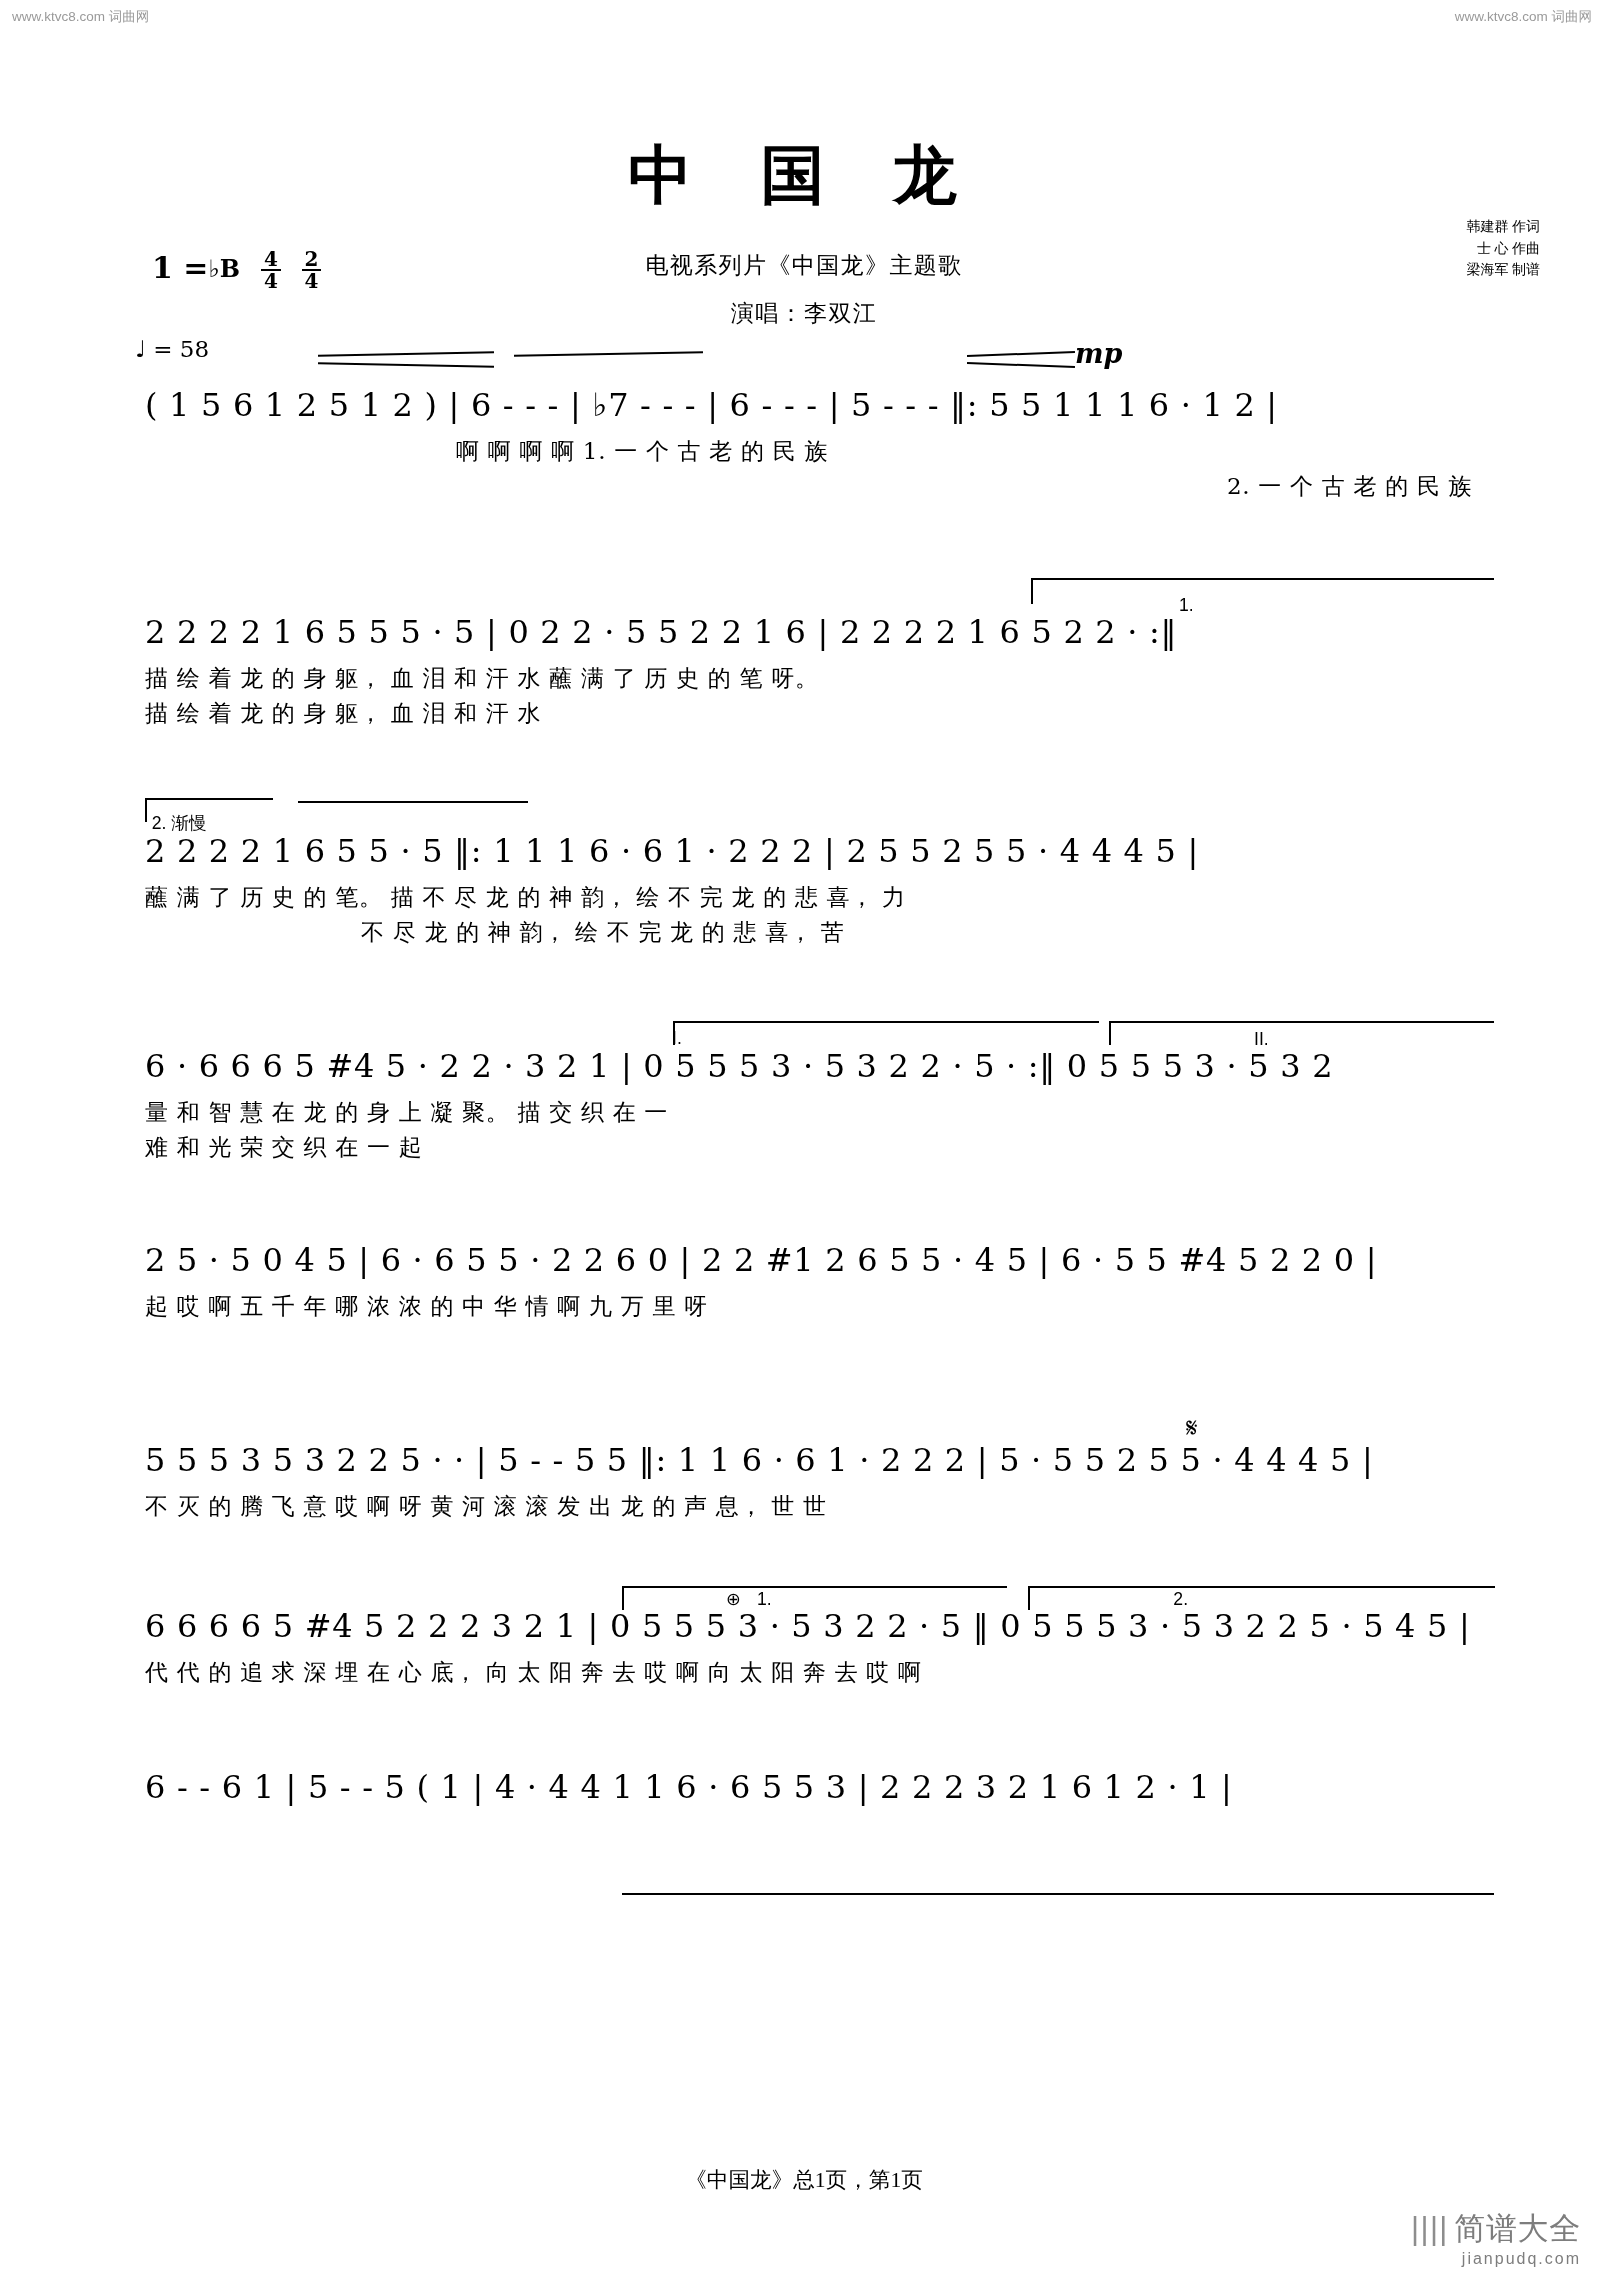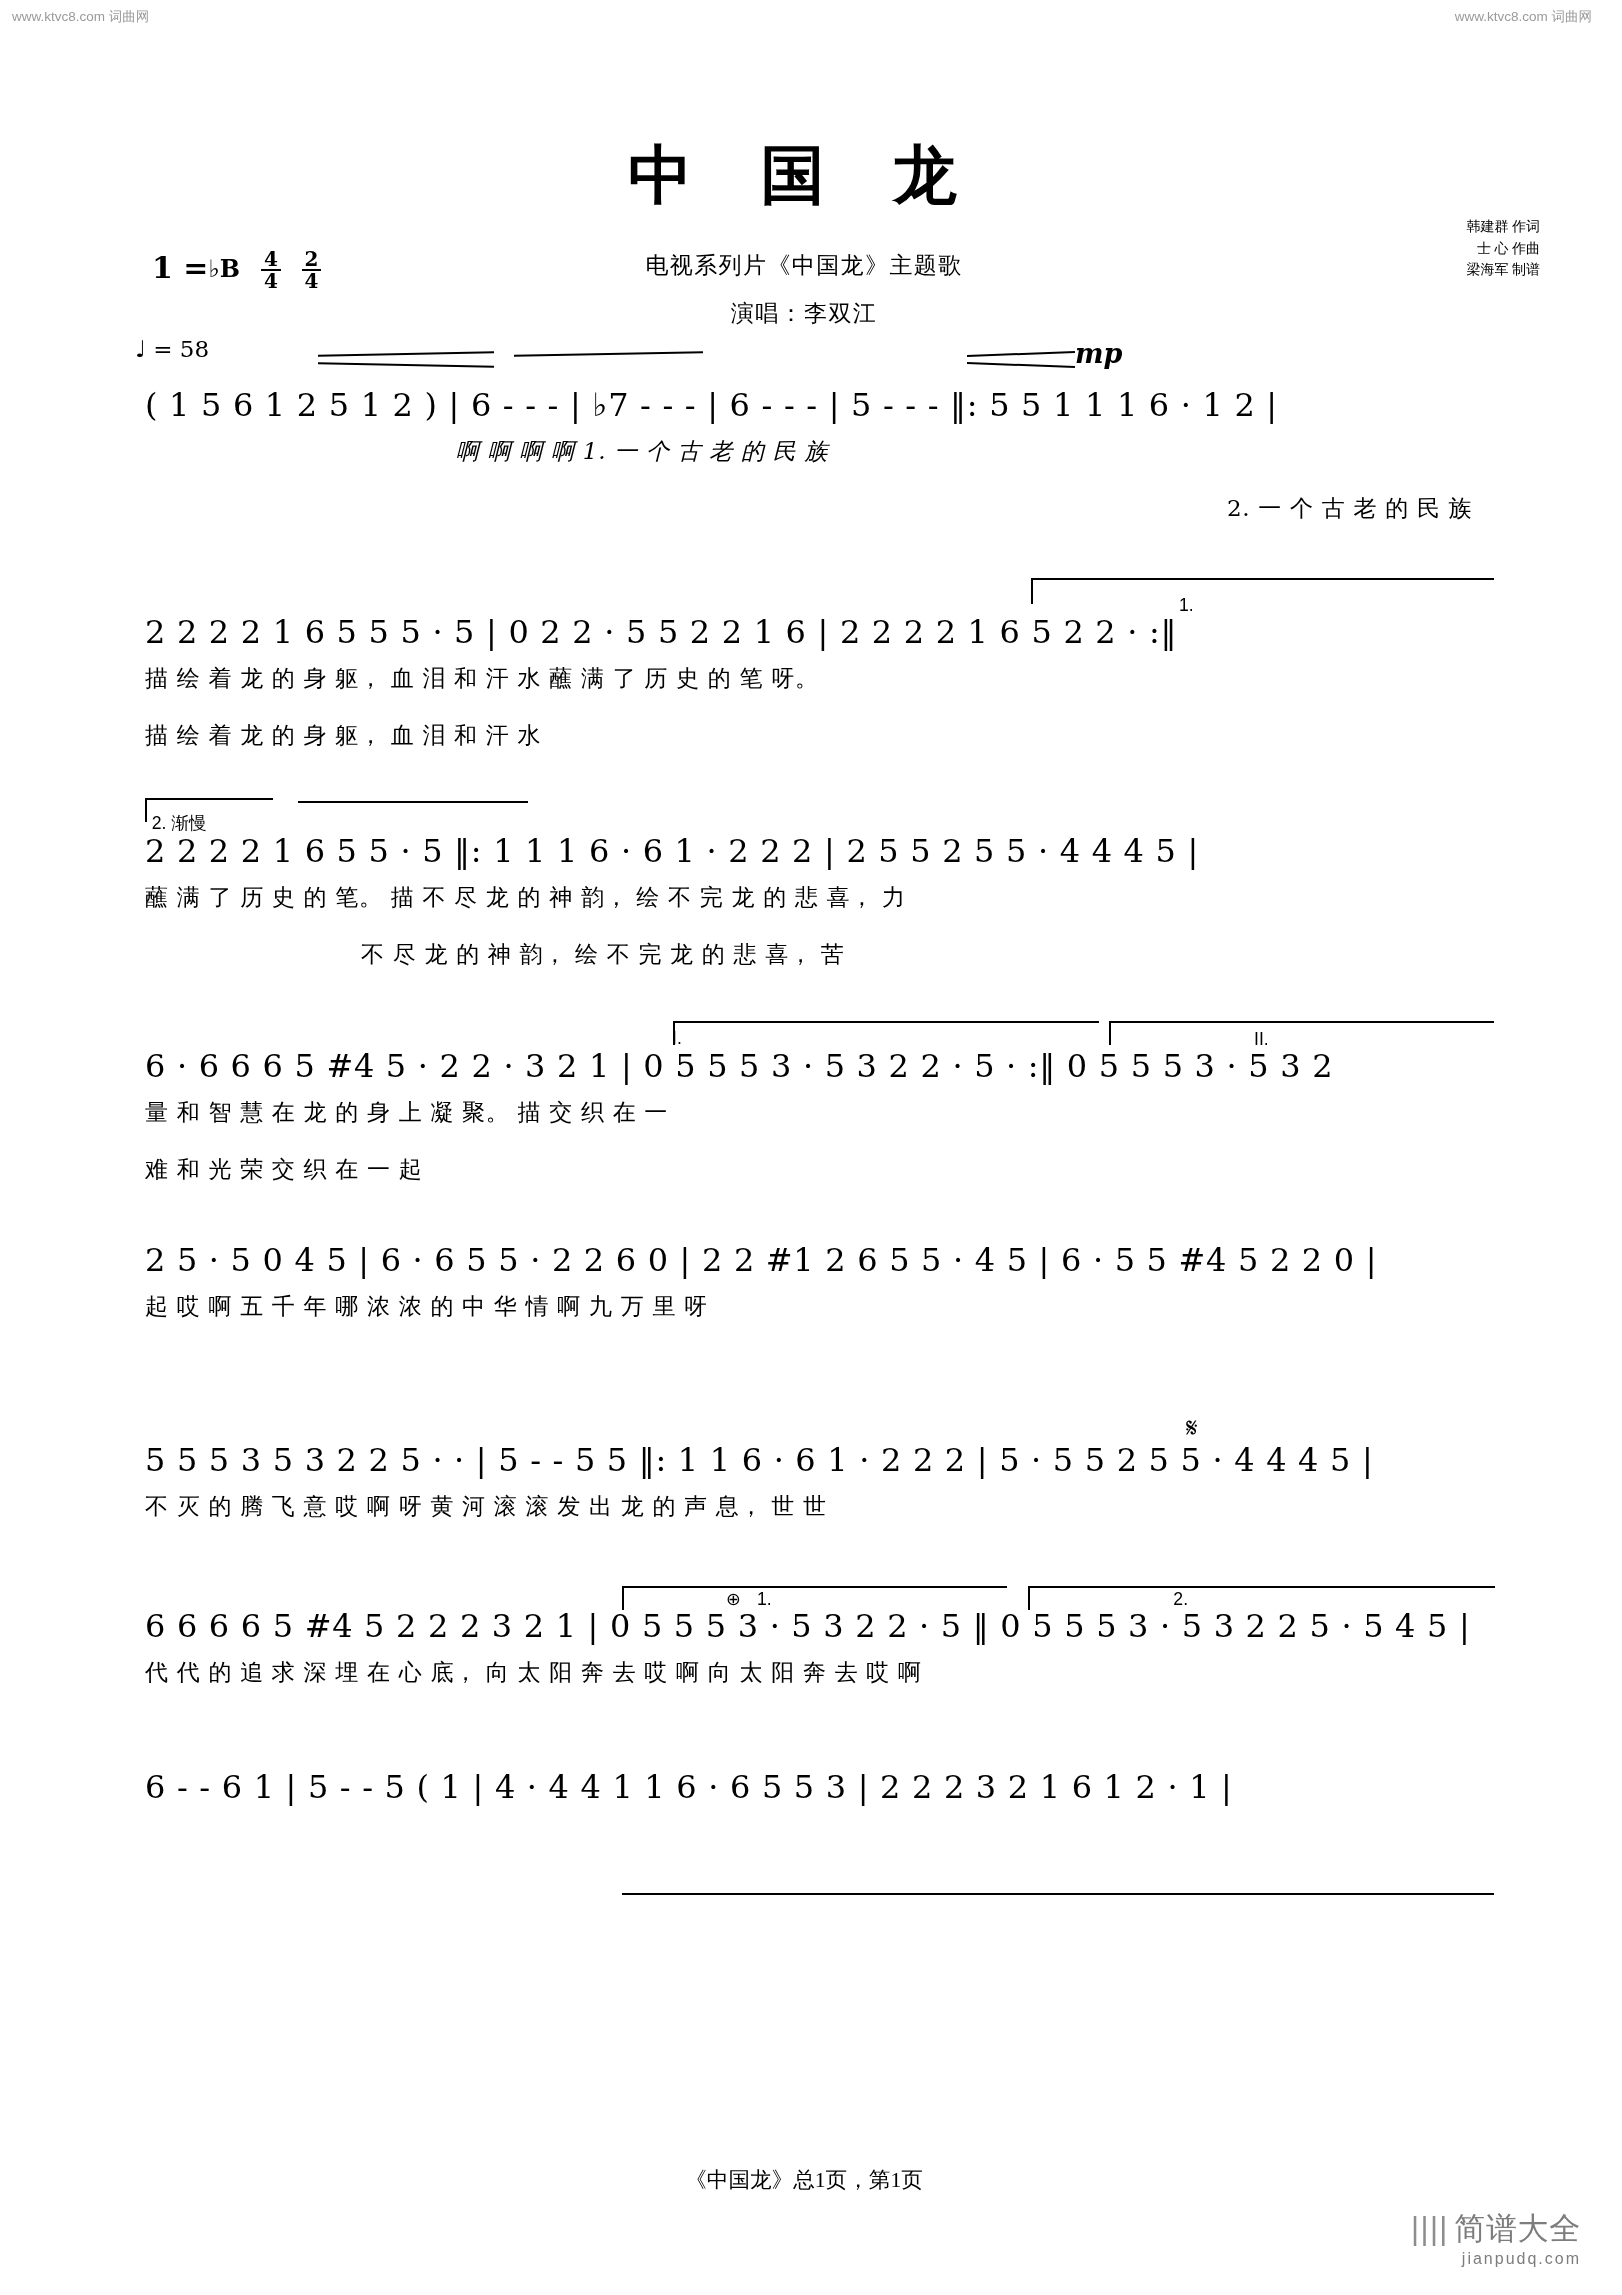--- a/index.html
+++ b/index.html
@@ -123,21 +123,21 @@
     white-space: nowrap;
     line-height: 1.0;
   }
   .lyric {
     font-family: "DejaVu Serif", serif;
     font-size: 23px;
     white-space: nowrap;
     margin-top: 15px;
     letter-spacing: 0.7px;
   }
-  .lyric2 { margin-top: 26px; }
+  .lyric2 { margin-top: 4px; }
   .sect-label {
     font-size: 17.6px;
     font-family: "Liberation Sans", sans-serif;
   }
   
   .rule {
     position: absolute;
     background: #000;
     height: 2px;
   }
@@ -198,21 +198,21 @@
   <div class="mp">mp</div>
 
   <div class="rule" style="left:318px; top:353px; width:176px; transform:rotate(-1.2deg);"></div>
   <div class="rule" style="left:318px; top:364px; width:176px; transform:rotate(1.2deg);"></div>
   <div class="rule" style="left:514px; top:353px; width:189px; transform:rotate(-1deg);"></div>
   <div class="rule" style="left:967px; top:353px; width:108px; transform:rotate(-2deg);"></div>
   <div class="rule" style="left:967px; top:364px; width:108px; transform:rotate(2deg);"></div>
 
   <div class="system" style="top:389px;">
     <div class="notes">( 1 5 6 1 2 5 1 2 ) | 6 - - - | ♭7 - - - | 6 - - - | 5 - - - ‖: 5 5 1 1 1 6 · 1 2 |</div>
-    <div class="lyric" style="margin-left:311px;font-style:italic;">啊      啊      啊      啊        1. 一 个 古 老 的 民      族</div>
+    <div class="lyric" style="margin-left:311px;">啊      啊      啊      啊        1. 一 个 古 老 的 民      族</div>
     <div class="lyric lyric2" style="margin-left:1082px;">2. 一 个 古 老 的 民      族</div>
   </div>
 
   <div class="system" style="top:595px;">
     <div class="sect-label" style="margin-left:1034px;">1.</div>
     <div class="notes">2 2 2  2 1 6 5  5 5 · 5 | 0 2  2 · 5  5 2 2 1  6 | 2 2 2  2 1 6 5  2  2 · :‖</div>
     <div class="lyric">描 绘 着 龙    的 身 躯，      血 泪 和 汗      水 蘸 满 了 历 史 的 笔 呀。</div>
     <div class="lyric lyric2">描 绘 着 龙    的 身 躯，      血 泪 和 汗      水</div>
   </div>
   <div class="rule" style="left:1031px; top:578px; width:463px;"></div>

